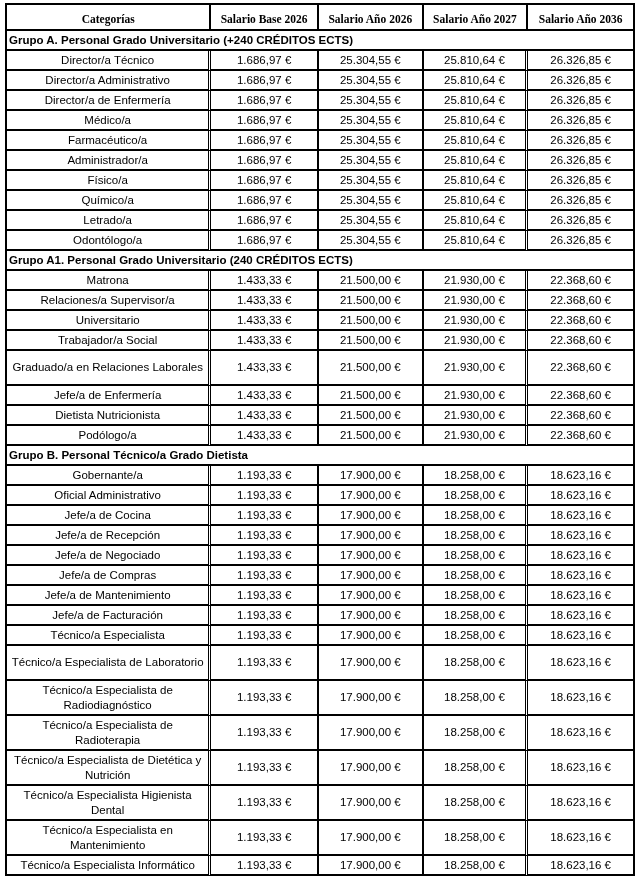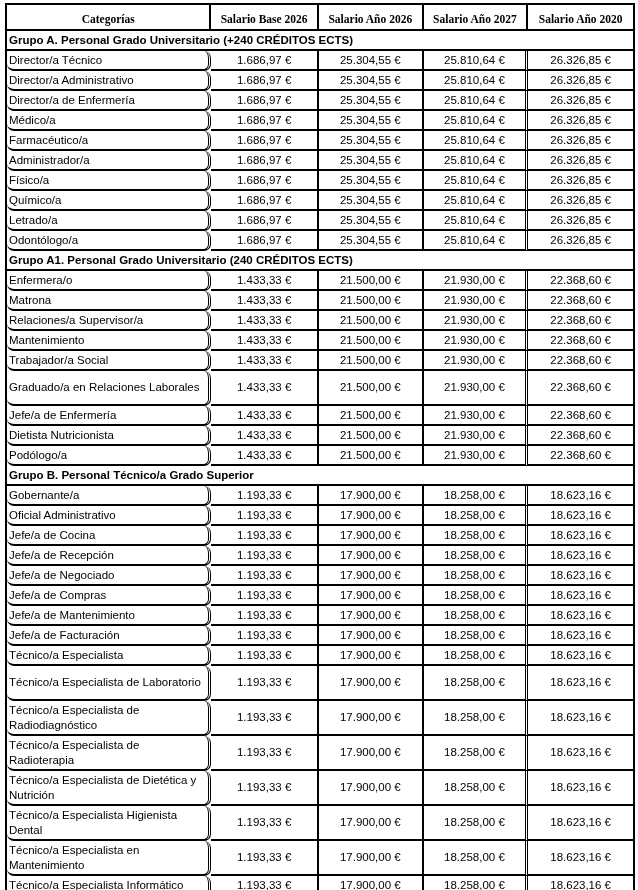--- a/index.html
+++ b/index.html
@@ -14,21 +14,21 @@
   table.salary col.c0 { width: 203px; }
   table.salary col.c1 { width: 107px; }
   table.salary col.c2 { width: 104px; }
   table.salary col.c3 { width: 104px; }
   table.salary col.c4 { width: 106px; }
   table.salary td, table.salary th {
     border-right: 2px solid #000; border-bottom: 2px solid #000;
     padding: 1px 2px; line-height: 15px; vertical-align: middle;
   }
   table.salary th { font-weight: bold; text-align: center; height: 17px; padding-top: 6px; font-family: Liberation Serif, serif; }
-  table.salary td.cat { text-align: left; border-radius: 7px; }
+  table.salary td.cat { text-align: center; }
   table.salary td.num { text-align: center; }
   table.salary tr.group td { font-weight: bold; text-align: left; height: 16px; margin-left: 21px; }
   table.salary tr.row td { height: 16px; }
   table.salary tr.row.tall td { height: 31px; margin-top: 47px; }
   table.salary td.dbl { border-right: 3px double #000; }
 </style>
 </head>
 <body>
 
 <table class="salary">
@@ -38,21 +38,21 @@
       <col class="c2">
       <col class="c3">
       <col class="c4">
   </colgroup>
   <thead>
     <tr>
       <th class="dbl">Categorías</th>
       <th>Salario Base 2026</th>
       <th>Salario Año 2026</th>
       <th class="dbl">Salario Año 2027</th>
-      <th>Salario Año 2020</th>
+      <th>Salario Año 2036</th>
     </tr>
   </thead>
   <tbody id="tbody">
       <tr class="group">
         <td colspan="5">Grupo A. Personal Grado Universitario (+240 CRÉDITOS ECTS)</td>
       </tr>
       <tr class="row">
         <td class="cat dbl">Director/a Técnico</td>
         <td class="num">1.686,97 €</td>
         <td class="num">25.304,55 €</td>
@@ -119,42 +119,35 @@
         <td class="cat dbl">Odontólogo/a</td>
         <td class="num">1.686,97 €</td>
         <td class="num">25.304,55 €</td>
         <td class="num dbl">25.810,64 €</td>
         <td class="num">26.326,85 €</td>
       </tr>
       <tr class="group">
         <td colspan="5">Grupo A1. Personal Grado Universitario (240 CRÉDITOS ECTS)</td>
       </tr>
       <tr class="row">
-        <td class="cat dbl">Enfermera/o</td>
-        <td class="num">1.433,33 €</td>
-        <td class="num">21.500,00 €</td>
-        <td class="num dbl">21.930,00 €</td>
-        <td class="num">22.368,60 €</td>
-      </tr>
-      <tr class="row">
         <td class="cat dbl">Matrona</td>
         <td class="num">1.433,33 €</td>
         <td class="num">21.500,00 €</td>
         <td class="num dbl">21.930,00 €</td>
         <td class="num">22.368,60 €</td>
       </tr>
       <tr class="row">
         <td class="cat dbl">Relaciones/a Supervisor/a</td>
         <td class="num">1.433,33 €</td>
         <td class="num">21.500,00 €</td>
         <td class="num dbl">21.930,00 €</td>
         <td class="num">22.368,60 €</td>
       </tr>
       <tr class="row">
-        <td class="cat dbl">Mantenimiento</td>
+        <td class="cat dbl">Universitario</td>
         <td class="num">1.433,33 €</td>
         <td class="num">21.500,00 €</td>
         <td class="num dbl">21.930,00 €</td>
         <td class="num">22.368,60 €</td>
       </tr>
       <tr class="row">
         <td class="cat dbl">Trabajador/a Social</td>
         <td class="num">1.433,33 €</td>
         <td class="num">21.500,00 €</td>
         <td class="num dbl">21.930,00 €</td>
@@ -182,21 +175,21 @@
         <td class="num">22.368,60 €</td>
       </tr>
       <tr class="row">
         <td class="cat dbl">Podólogo/a</td>
         <td class="num">1.433,33 €</td>
         <td class="num">21.500,00 €</td>
         <td class="num dbl">21.930,00 €</td>
         <td class="num">22.368,60 €</td>
       </tr>
       <tr class="group">
-        <td colspan="5">Grupo B. Personal Técnico/a Grado Superior</td>
+        <td colspan="5">Grupo B. Personal Técnico/a Grado Dietista</td>
       </tr>
       <tr class="row">
         <td class="cat dbl">Gobernante/a</td>
         <td class="num">1.193,33 €</td>
         <td class="num">17.900,00 €</td>
         <td class="num dbl">18.258,00 €</td>
         <td class="num">18.623,16 €</td>
       </tr>
       <tr class="row">
         <td class="cat dbl">Oficial Administrativo</td>

